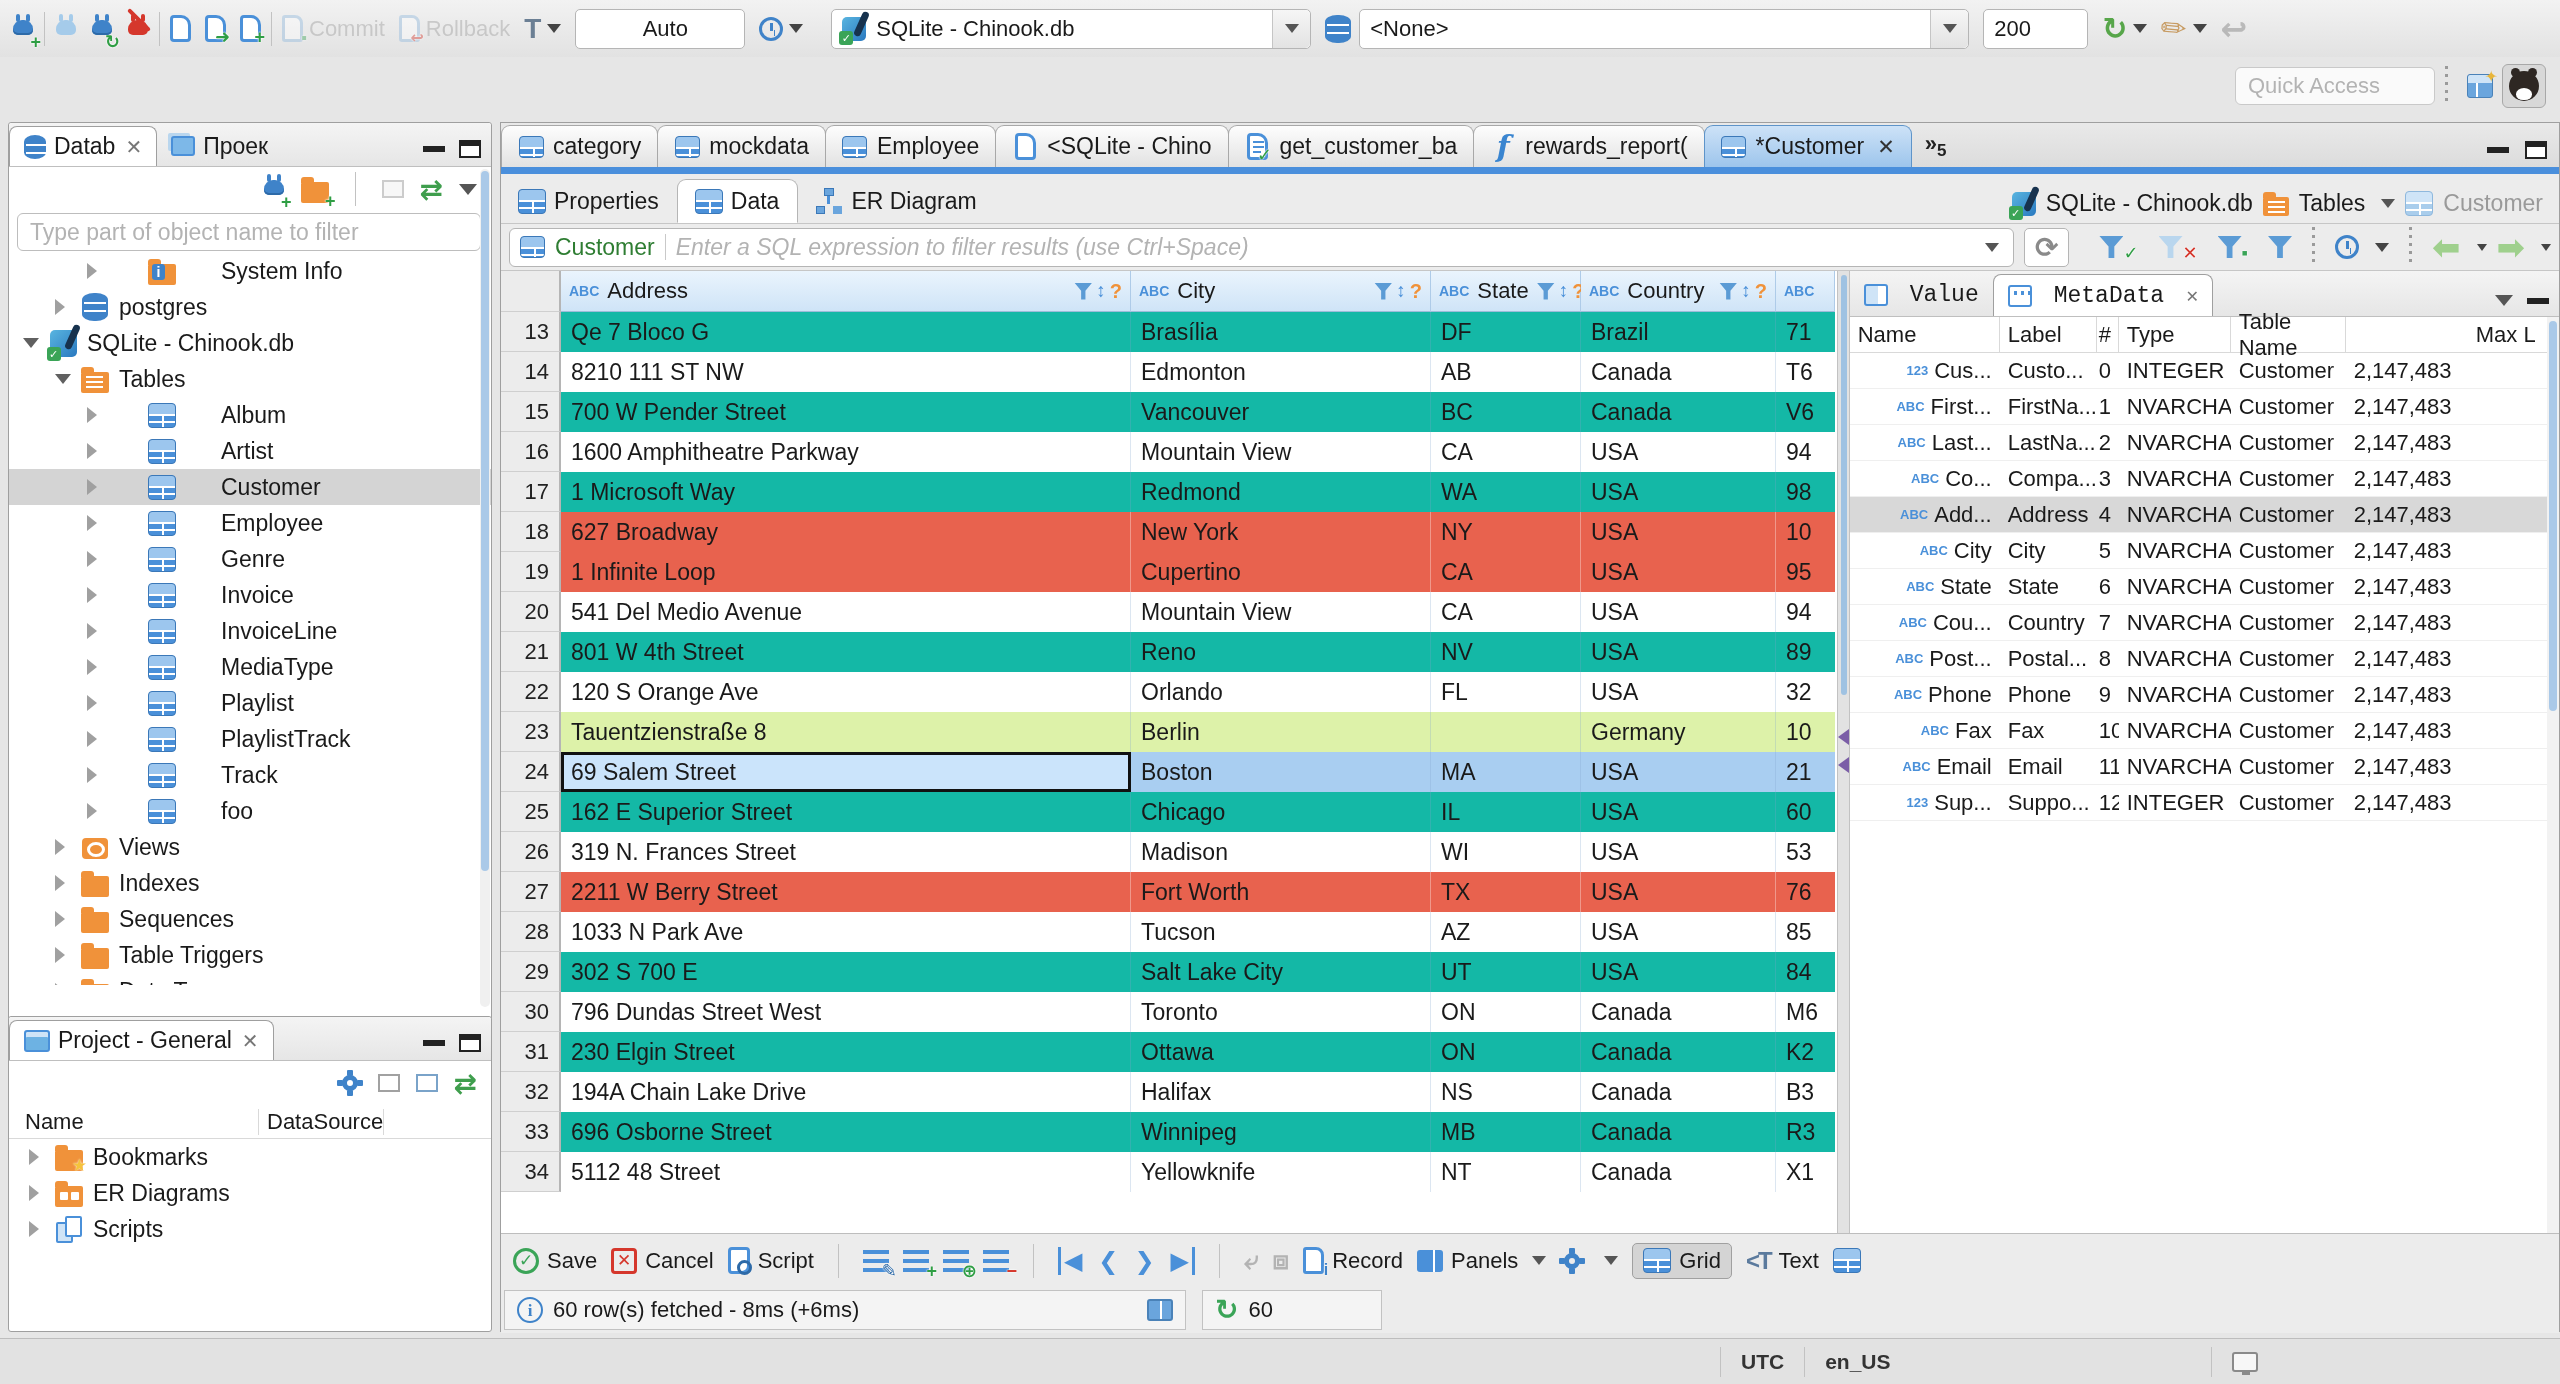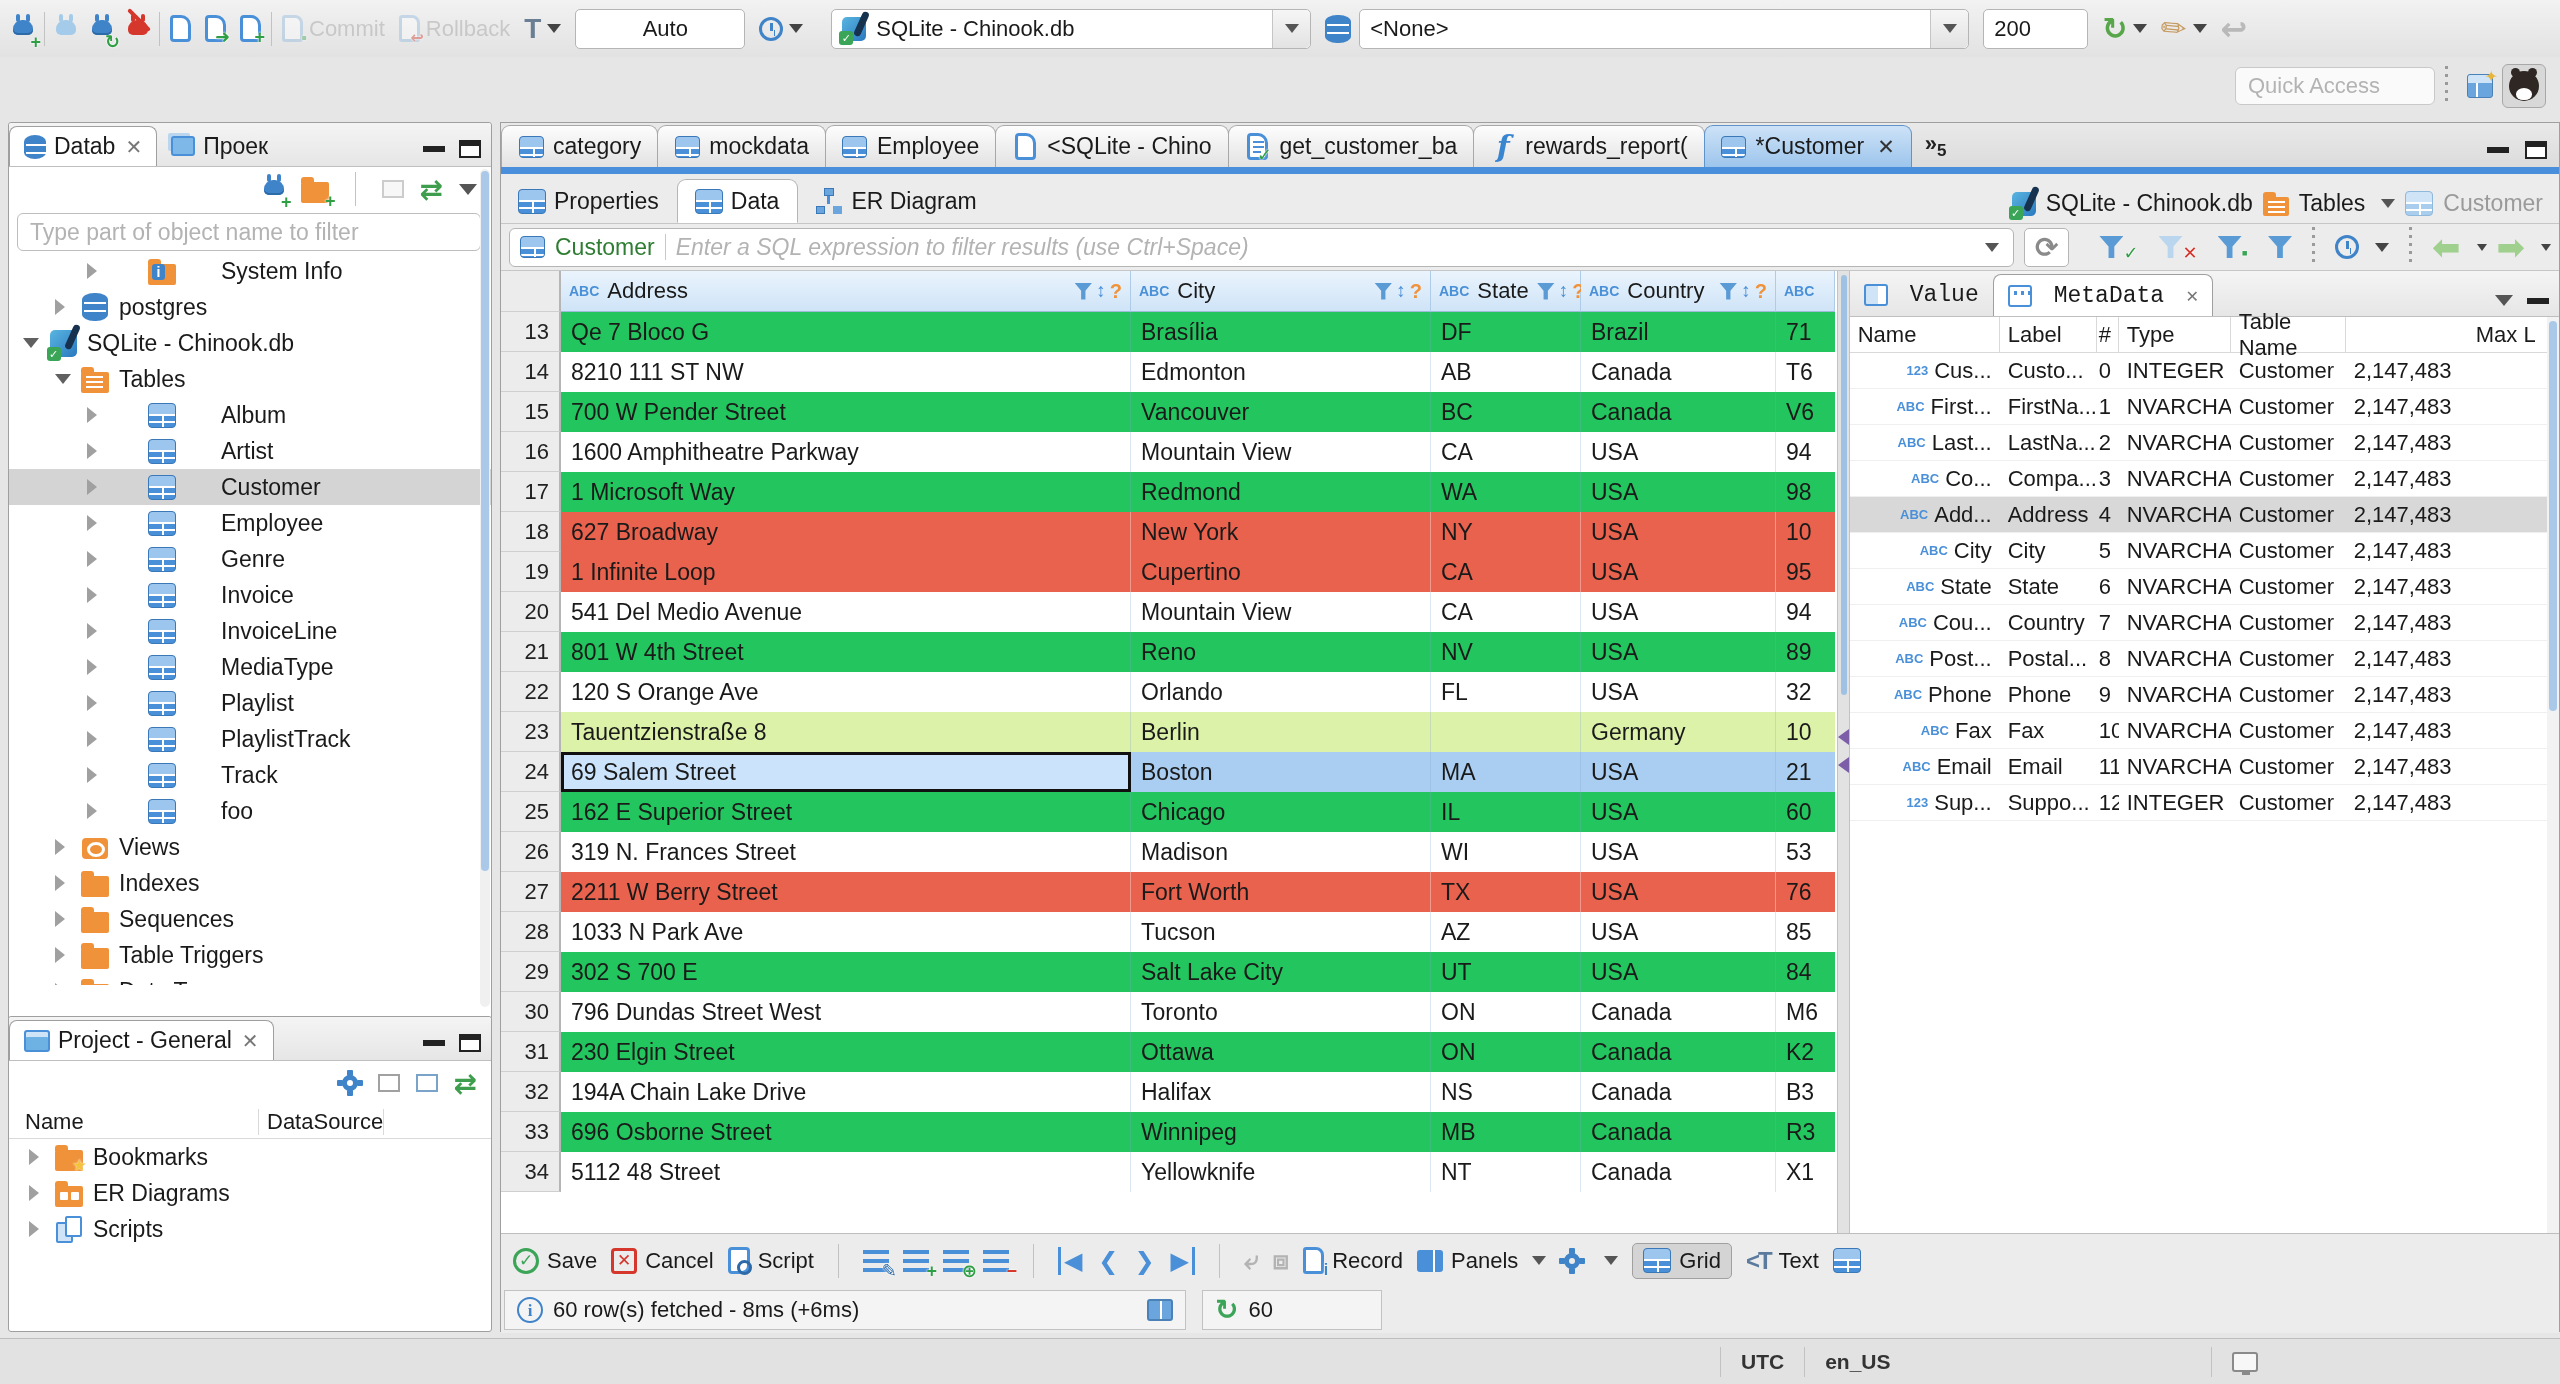--- a/index.html
+++ b/index.html
@@ -182,21 +182,21 @@
   .hicons { margin-left:auto; display:flex; align-items:center; gap:4px; }
   .hicons .ic-funnel { width:18px; height:17px; }
   .updown { color:#4a90d9; font-size:19px; font-weight:bold; }
   .qmark { color:#f0923a; font-size:20px; font-weight:bold; }
   .g-gut { width:60px; background:#ececec; border-right:2px solid #b5b5b5; border-bottom:1px solid #cfcfcf; flex:none; }
   .g-row { display:flex; height:40px; }
   .g-row .g-gut { display:flex; align-items:center; justify-content:flex-end; padding-right:10px; font-size:22px; color:#222; }
   .cell { display:flex; align-items:center; padding:0 10px; font-size:23px; border-right:1px solid rgba(130,165,205,.28); white-space:nowrap; overflow:hidden; }
   .w-addr { width:570px; } .w-city { width:300px; } .w-state { width:150px; } .w-ctry { width:195px; } .w-post { width:59px; border-right:none; }
   .g-head .w-addr{width:570px;} 
-  .g-row[data-style="alt"] .cell { background:#22c55e; }
+  .g-row[data-style="alt"] .cell { background:#14b8a6; }
   .g-row[data-style="plain"] .cell { background:#fff; }
   .g-row[data-style="error"] .cell { background:#e8624e; border-right-color:rgba(255,255,255,.35); }
   .g-row[data-style="ok"] .cell { background:#ddf2a9; }
   .g-row[data-style="selected"] .cell { background:#a9cef1; }
   .g-row[data-style="selected"] .cell.w-addr { background:#cbe4fb; outline:3px solid #111; outline-offset:-3px; }
 
   .splitter { width:13px; background:#e2e2e2; border-left:1px solid #c2c2c2; border-right:1px solid #c2c2c2; position:relative; }
   .splitter::before { content:""; position:absolute; left:3px; top:4px; width:6px; height:420px; background:#9fc2e2; border-radius:3px; }
   .mark { position:absolute; left:0px; width:0; height:0; border-top:8px solid transparent; border-bottom:8px solid transparent; border-right:11px solid #7b5ea7; }
 

